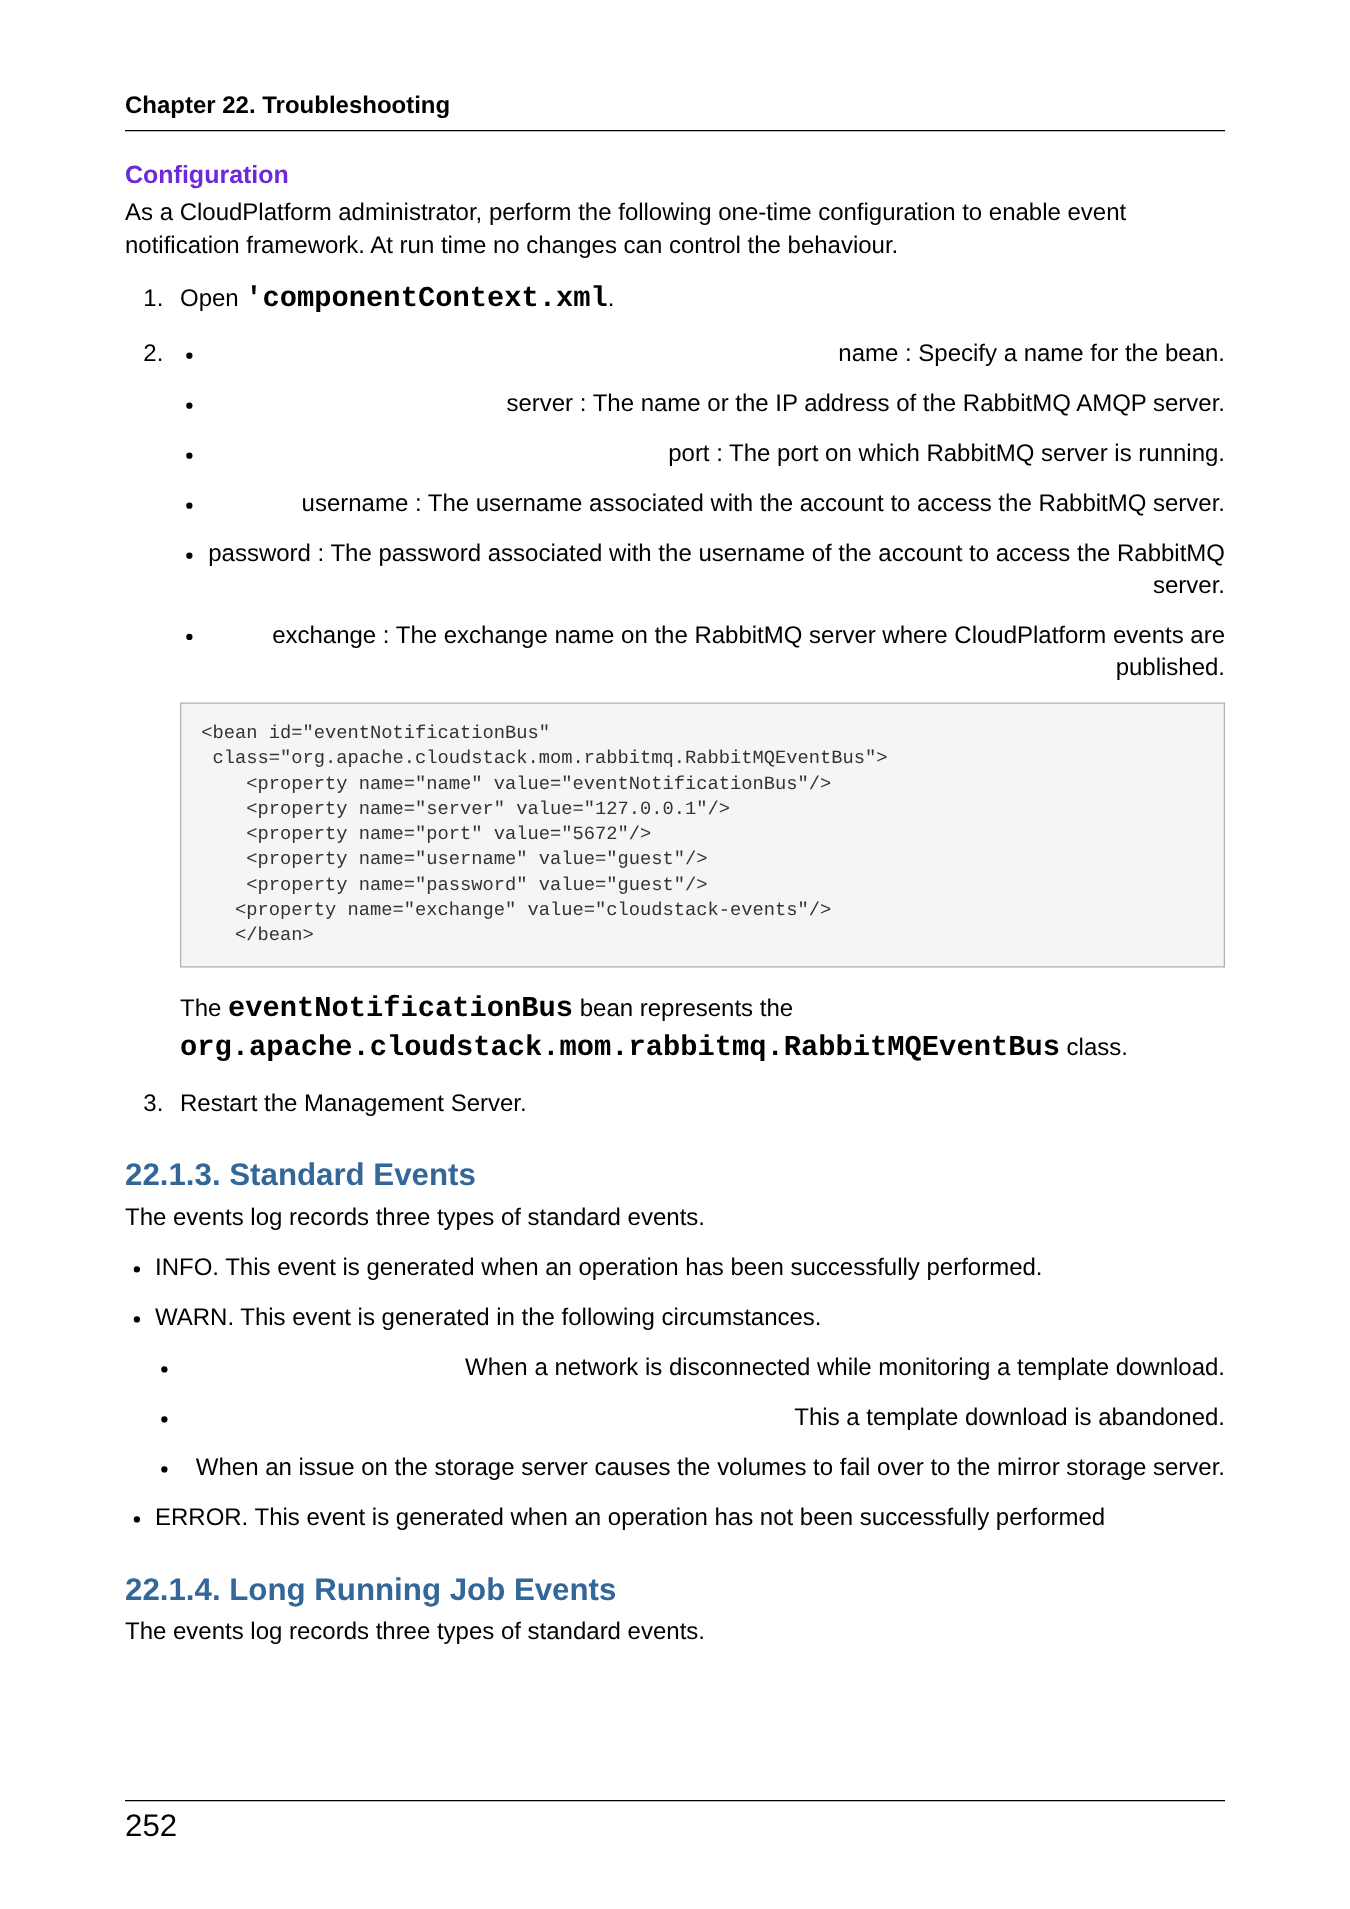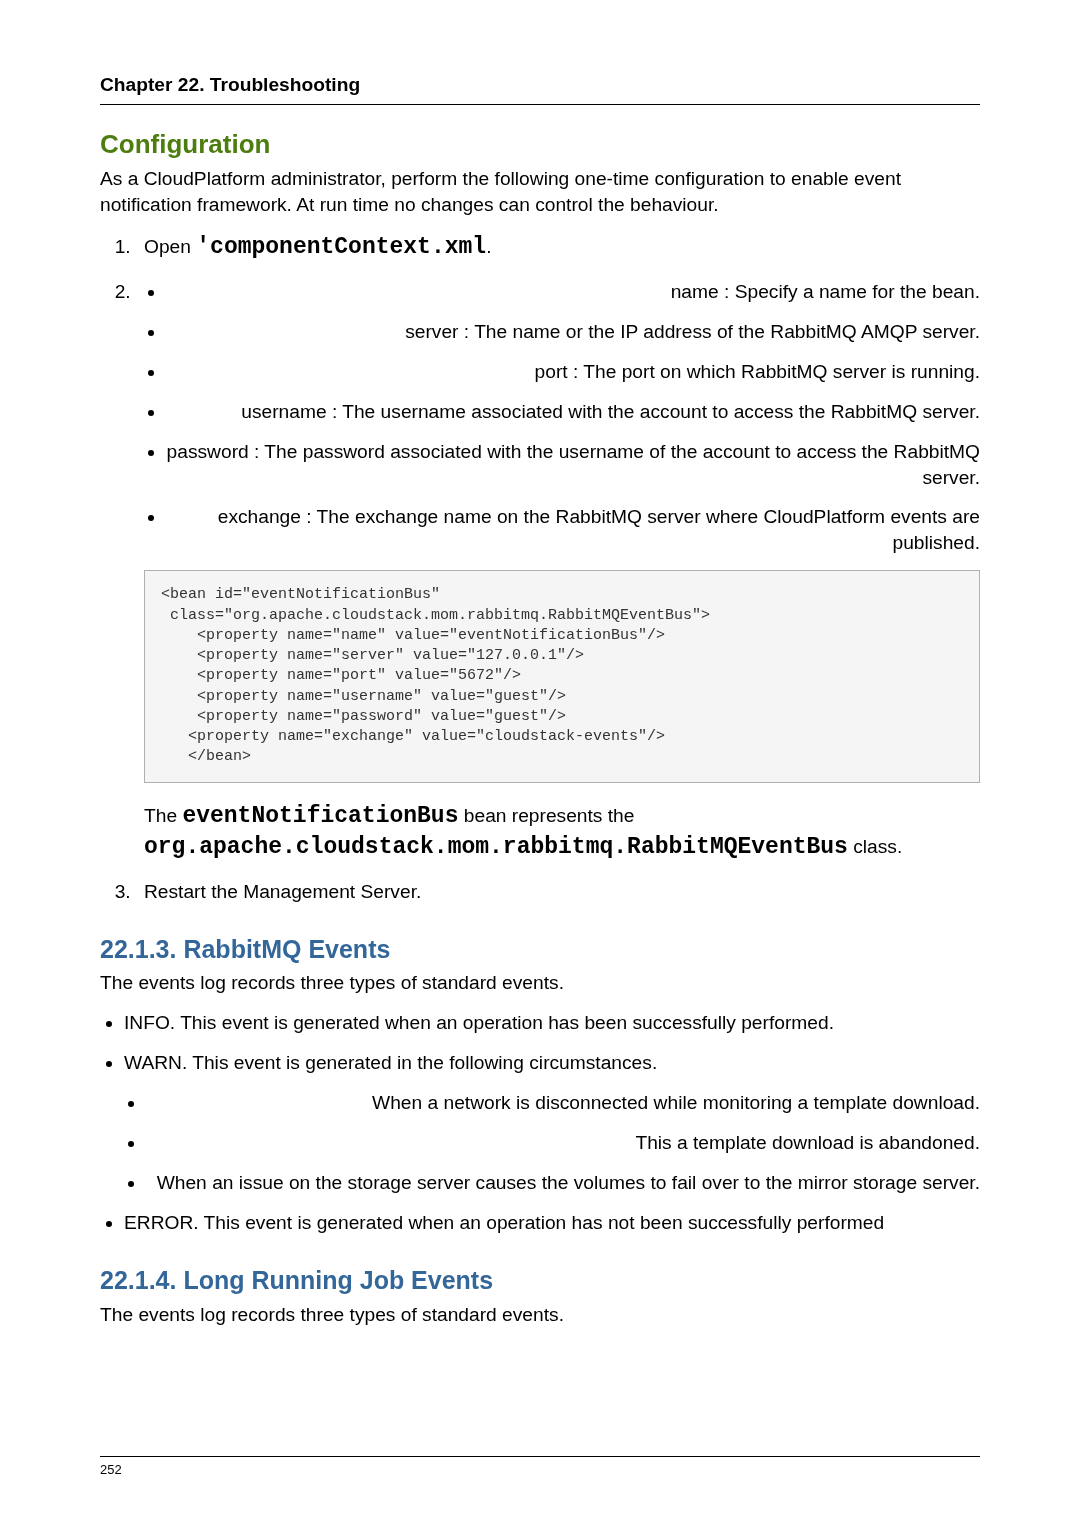--- a/index.html
+++ b/index.html
@@ -20,23 +20,23 @@
     padding: 72px 100px 0 100px;
   }
   .running-head {
     font-weight: bold;
     font-size: 19.2px;
     padding-bottom: 6px;
     border-bottom: 1px solid #000;
     margin-bottom: 22px;
   }
   h3.section-title {
-    color: #4d7c0f;
+    color: #6d28d9;
     font-weight: bold;
-    font-size: 26px;
+    font-size: 20px;
     margin: 0 0 4px 0;
   }
   h2.section-heading {
     color: #336699;
     font-weight: bold;
     font-size: 25px;
     margin: 28px 0 4px 0;
   }
   p { margin: 0 0 14px 0; }
   p.after-h2 { margin-top: 2px; }
@@ -81,21 +81,21 @@
     overflow: hidden;
   }
   .code-intro { margin-bottom: 22px; }
   .footer {
     position: absolute;
     bottom: 48px;
     left: 100px;
     right: 100px;
     border-top: 1px solid #000;
     padding-top: 4px;
-    font-size: 13px;
+    font-size: 25px;
   }
   .footer .pagenum { }
   .mb0 { margin-bottom: 0; }
 </style>
 </head>
 <body>
 
 <div class="page">
 
   <div class="running-head">Chapter 22. Troubleshooting</div>
@@ -128,21 +128,21 @@
    &lt;property name="exchange" value="cloudstack-events"/&gt;
    &lt;/bean&gt;</pre>
       <p>
         <span>The </span><span class="code-inline">eventNotificationBus</span><span> bean represents the</span><br>
         <span class="code-inline">org.apache.cloudstack.mom.rabbitmq.RabbitMQEventBus</span><span> class.</span>
       </p>
     </li>
     <li>Restart the Management Server.</li>
   </ol>
 
-  <h2 class="section-heading">22.1.3. RabbitMQ Events</h2>
+  <h2 class="section-heading">22.1.3. Standard Events</h2>
   <p class="after-h2">The events log records three types of standard events.</p>
 
   <ul class="bullets">
     <li>INFO. This event is generated when an operation has been successfully performed.</li>
     <li>
       <span>WARN. This event is generated in the following circumstances.</span>
       <ul class="inner">
         <li>When a network is disconnected while monitoring a template download.</li>
         <li>This a template download is abandoned.</li>
         <li>When an issue on the storage server causes the volumes to fail over to the mirror storage server.</li>

